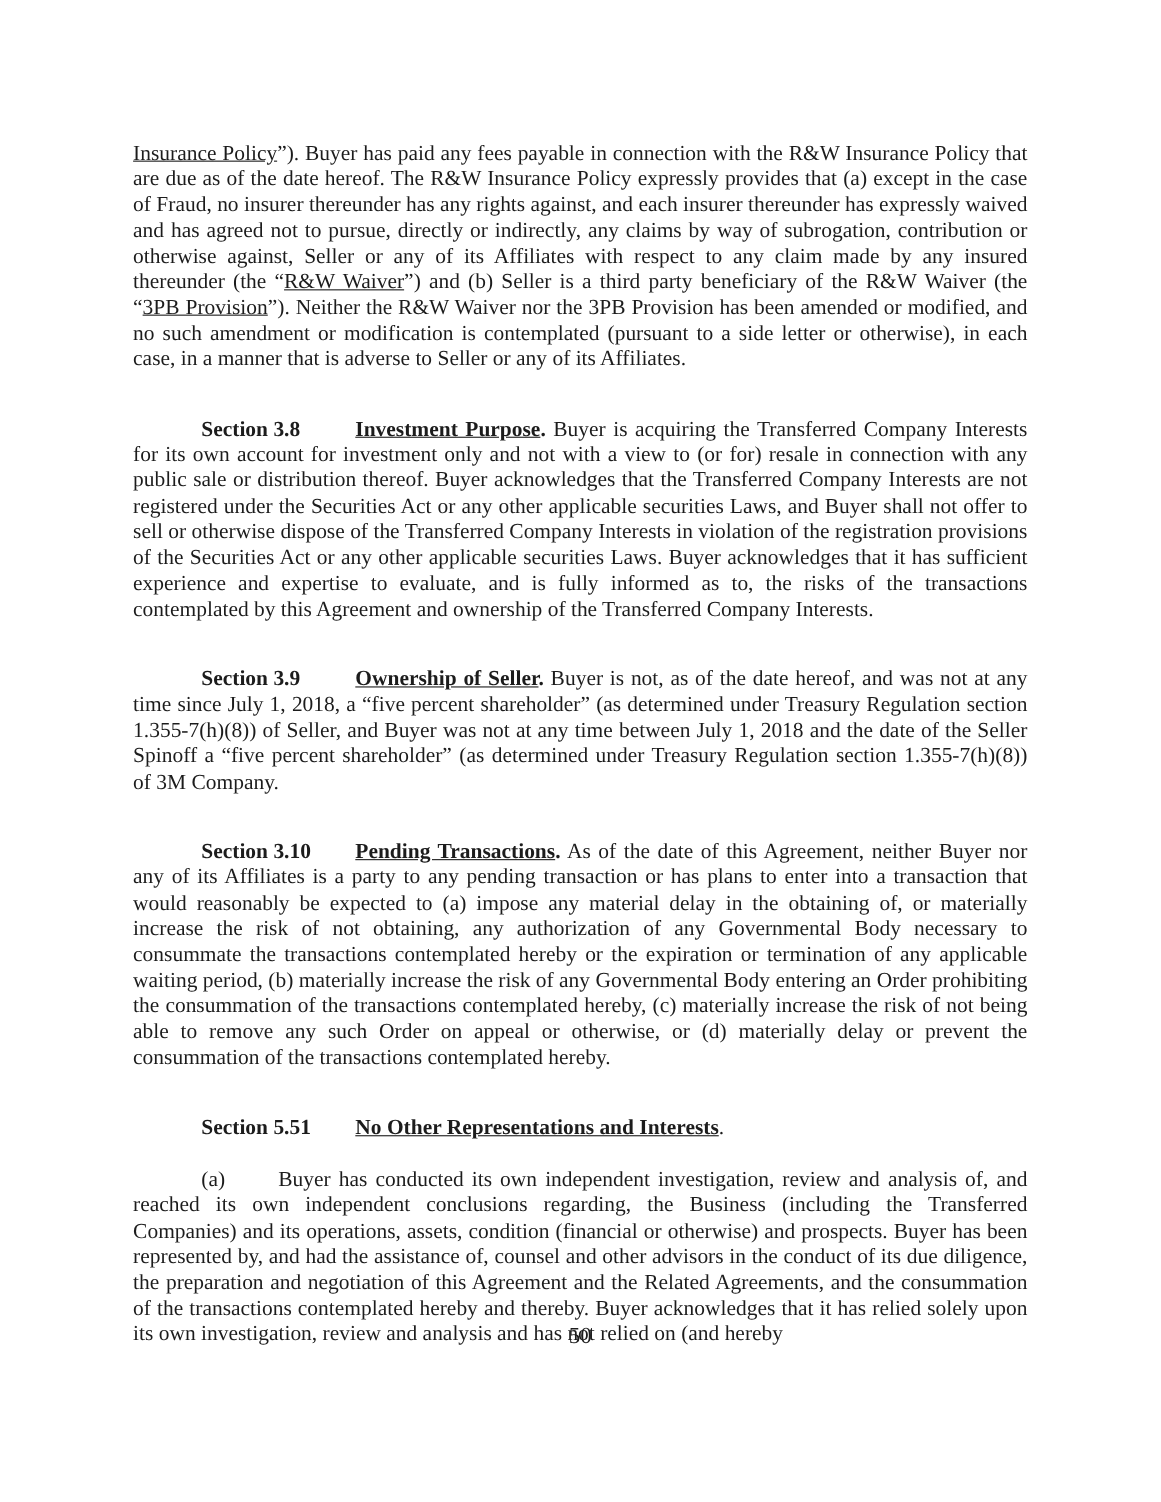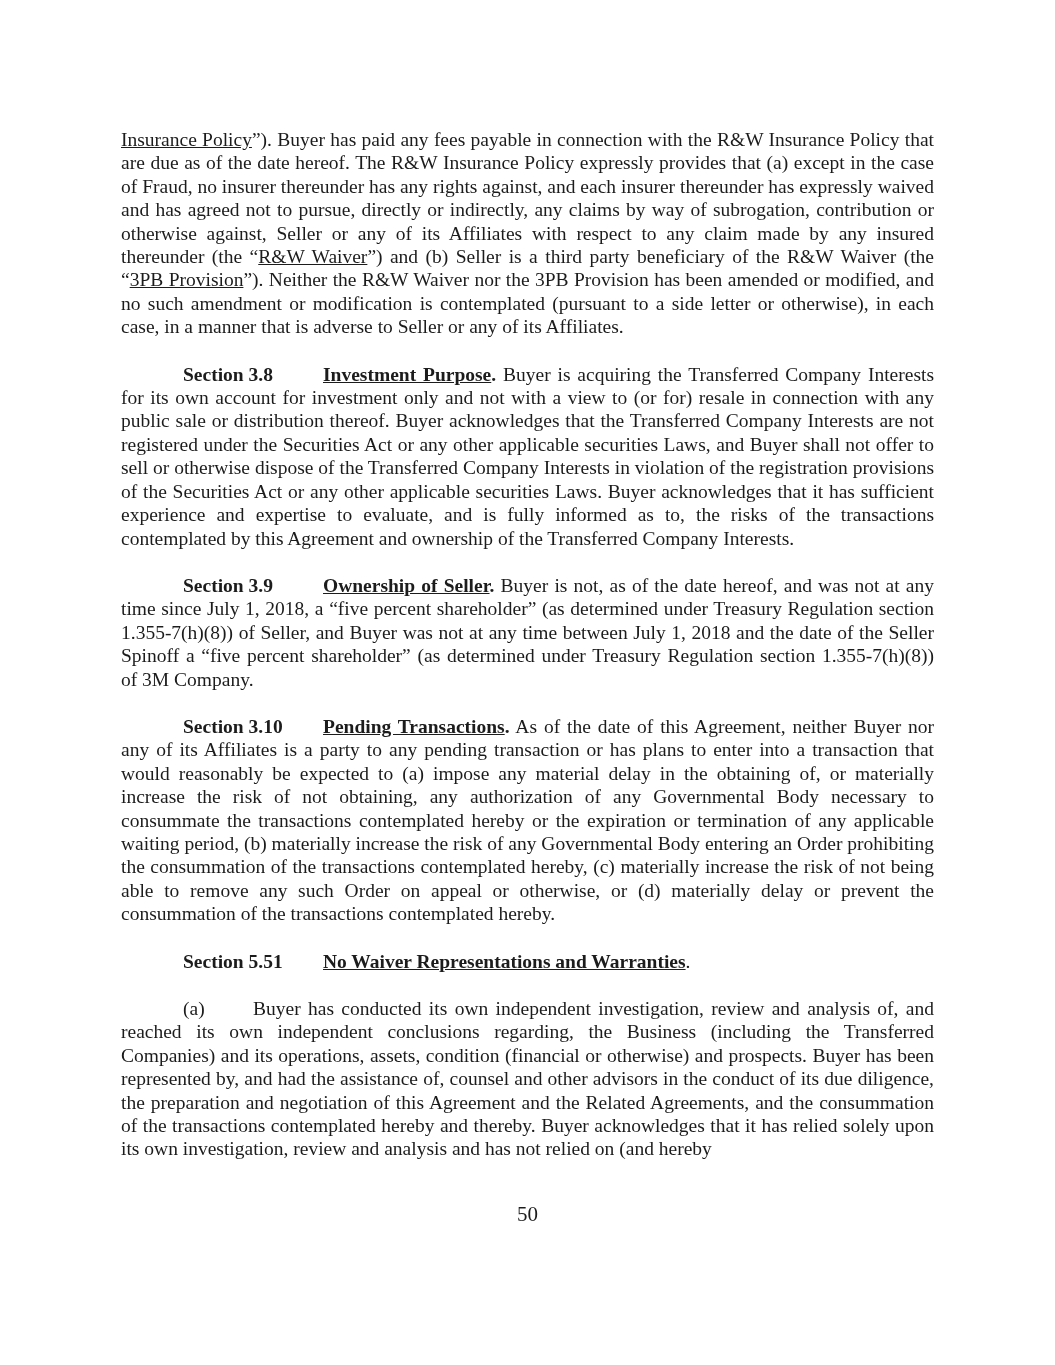--- a/index.html
+++ b/index.html
@@ -30,21 +30,21 @@
     text-align: justify;
     text-indent: 0;
   }
   .para.indent {
     text-indent: 62px;
   }
   .para:last-child {
     margin-bottom: 0;
   }
   .seg { text-indent: 0; }
-  .seg.b { font-weight: bold; }
+  .seg.b { font-weight: bold; margin-top: 16px; }
   .seg.u { text-decoration: underline; }
   .seg.tab-wide {
     display: inline-block;
     min-width: 140px;
   }
   .seg.tab-narrow {
     display: inline-block;
     min-width: 70px;
   }
   .page-number {
@@ -59,17 +59,17 @@
 </style>
 </head>
 <body>
 
 <div class="page">
   <div class="content">
       <p class="para"><span class="seg u">Insurance Policy</span><span class="seg">”). Buyer has paid any fees payable in connection with the R&amp;W Insurance Policy that are due as of the date hereof. The R&amp;W Insurance Policy expressly provides that (a)  except in the case of Fraud, no insurer thereunder has any rights against, and each insurer thereunder has expressly waived and has agreed not to pursue, directly or indirectly, any claims by way of subrogation, contribution or otherwise against, Seller or any of its Affiliates with respect to any claim made by any insured thereunder (the “</span><span class="seg u">R&amp;W Waiver</span><span class="seg">”) and (b) Seller is a third party beneficiary of the R&amp;W Waiver (the “</span><span class="seg u">3PB Provision</span><span class="seg">”). Neither the R&amp;W Waiver nor the 3PB Provision has been amended or modified, and no such amendment or modification is contemplated (pursuant to a side letter or otherwise), in each case, in a manner that is adverse to Seller or any of its Affiliates.</span></p>
       <p class="para indent"><span class="seg b tab-wide">Section 3.8</span><span class="seg b u">Investment Purpose</span><span class="seg b">.</span><span class="seg"> Buyer is acquiring the Transferred Company Interests for its own account for investment only and not with a view to (or for) resale in connection with any public sale or distribution thereof. Buyer acknowledges that the Transferred Company Interests are not registered under the Securities Act or any other applicable securities Laws, and Buyer shall not offer to sell or otherwise dispose of the Transferred Company Interests in violation of the registration provisions of the Securities Act or any other applicable securities Laws. Buyer acknowledges that it has sufficient experience and expertise to evaluate, and is fully informed as to, the risks of the transactions contemplated by this Agreement and ownership of the Transferred Company Interests.</span></p>
       <p class="para indent"><span class="seg b tab-wide">Section 3.9</span><span class="seg b u">Ownership of Seller</span><span class="seg b">.</span><span class="seg"> Buyer is not, as of the date hereof, and was not at any time since July 1, 2018, a “five percent shareholder” (as determined under Treasury Regulation section 1.355-7(h)(8)) of Seller, and Buyer was not at any time between July 1, 2018 and the date of the Seller Spinoff a “five percent shareholder” (as determined under Treasury Regulation section 1.355-7(h)(8)) of 3M Company.</span></p>
       <p class="para indent"><span class="seg b tab-wide">Section 3.10</span><span class="seg b u">Pending Transactions</span><span class="seg b">.</span><span class="seg"> As of the date of this Agreement, neither Buyer nor any of its Affiliates is a party to any pending transaction or has plans to enter into a transaction that would reasonably be expected to (a) impose any material delay in the obtaining of, or materially increase the risk of not obtaining, any authorization of any Governmental Body necessary to consummate the transactions contemplated hereby or the expiration or termination of any applicable waiting period, (b) materially increase the risk of any Governmental Body entering an Order prohibiting the consummation of the transactions contemplated hereby, (c) materially increase the risk of not being able to remove any such Order on appeal or otherwise, or (d) materially delay or prevent the consummation of the transactions contemplated hereby.</span></p>
-      <p class="para indent"><span class="seg b tab-wide">Section 5.51</span><span class="seg b u">No Waiver Representations and Warranties</span><span class="seg">.</span></p>
+      <p class="para indent"><span class="seg b tab-wide">Section 5.51</span><span class="seg b u">No Other Representations and Interests</span><span class="seg">.</span></p>
       <p class="para indent"><span class="seg tab-narrow">(a)</span><span class="seg">Buyer has conducted its own independent investigation, review and analysis of, and reached its own independent conclusions regarding, the Business (including the Transferred Companies) and its operations, assets, condition (financial or otherwise) and prospects. Buyer has been represented by, and had the assistance of, counsel and other advisors in the conduct of its due diligence, the preparation and negotiation of this Agreement and the Related Agreements, and the consummation of the transactions contemplated hereby and thereby. Buyer acknowledges that it has relied solely upon its own investigation, review and analysis and has not relied on (and hereby</span></p>
     </div>
   <div class="page-number">50</div>
 </div>
 
 </body></html>

